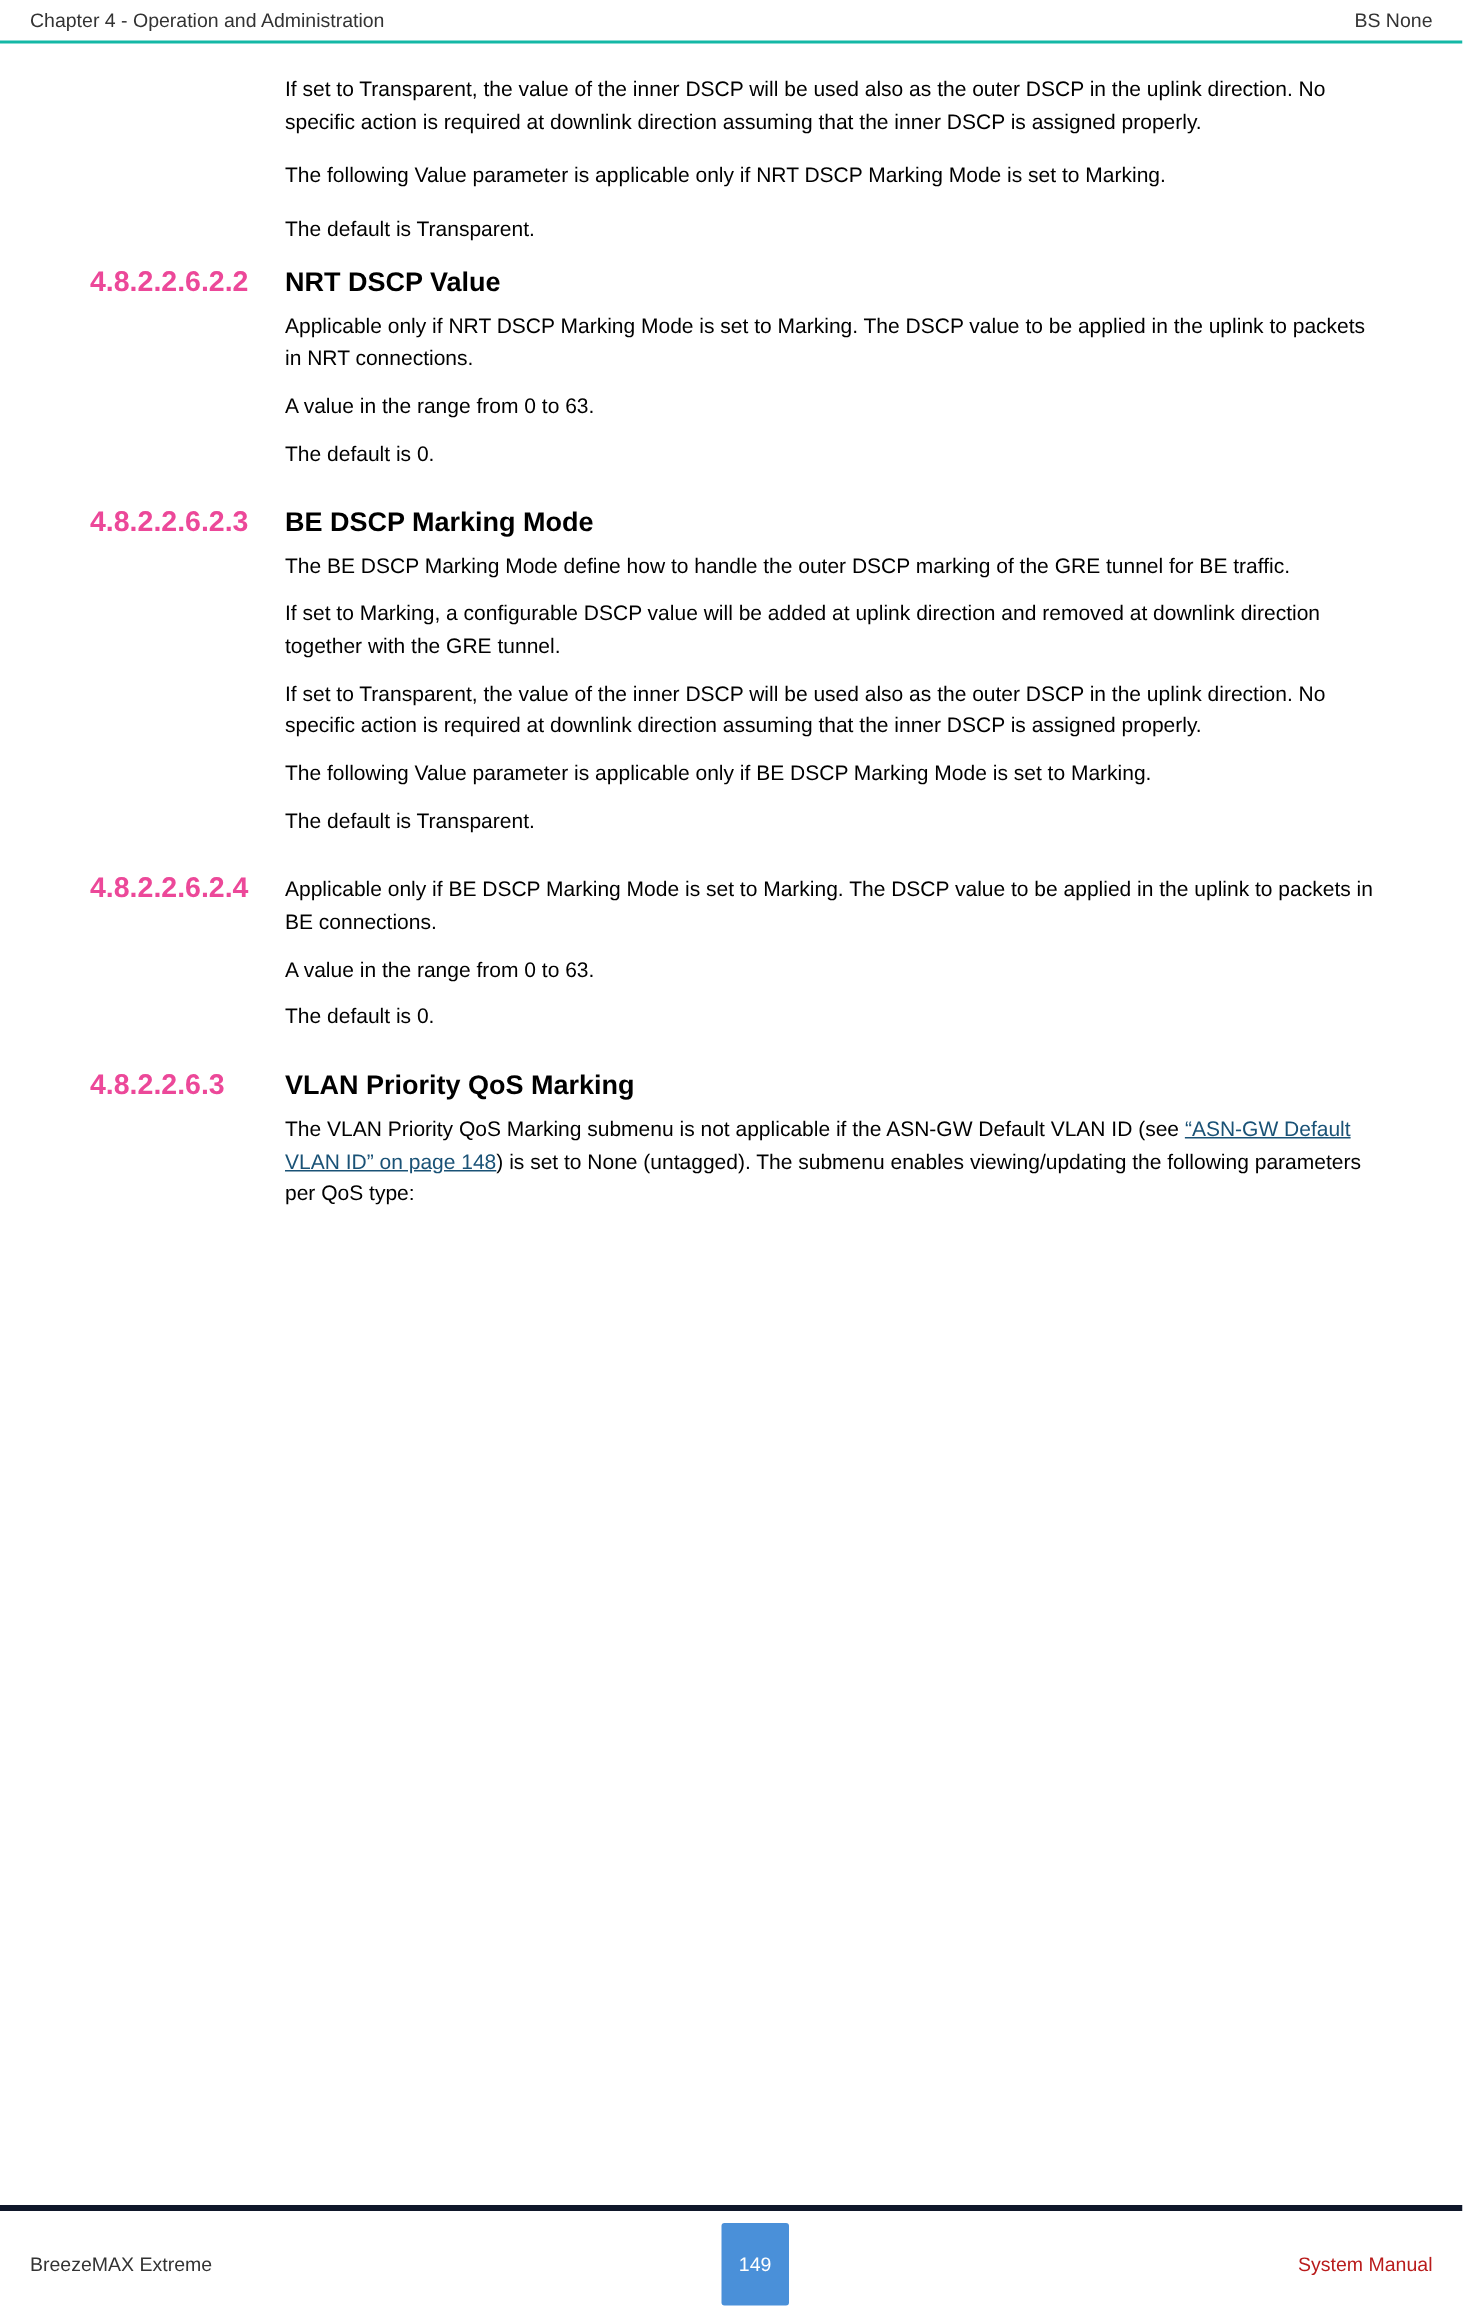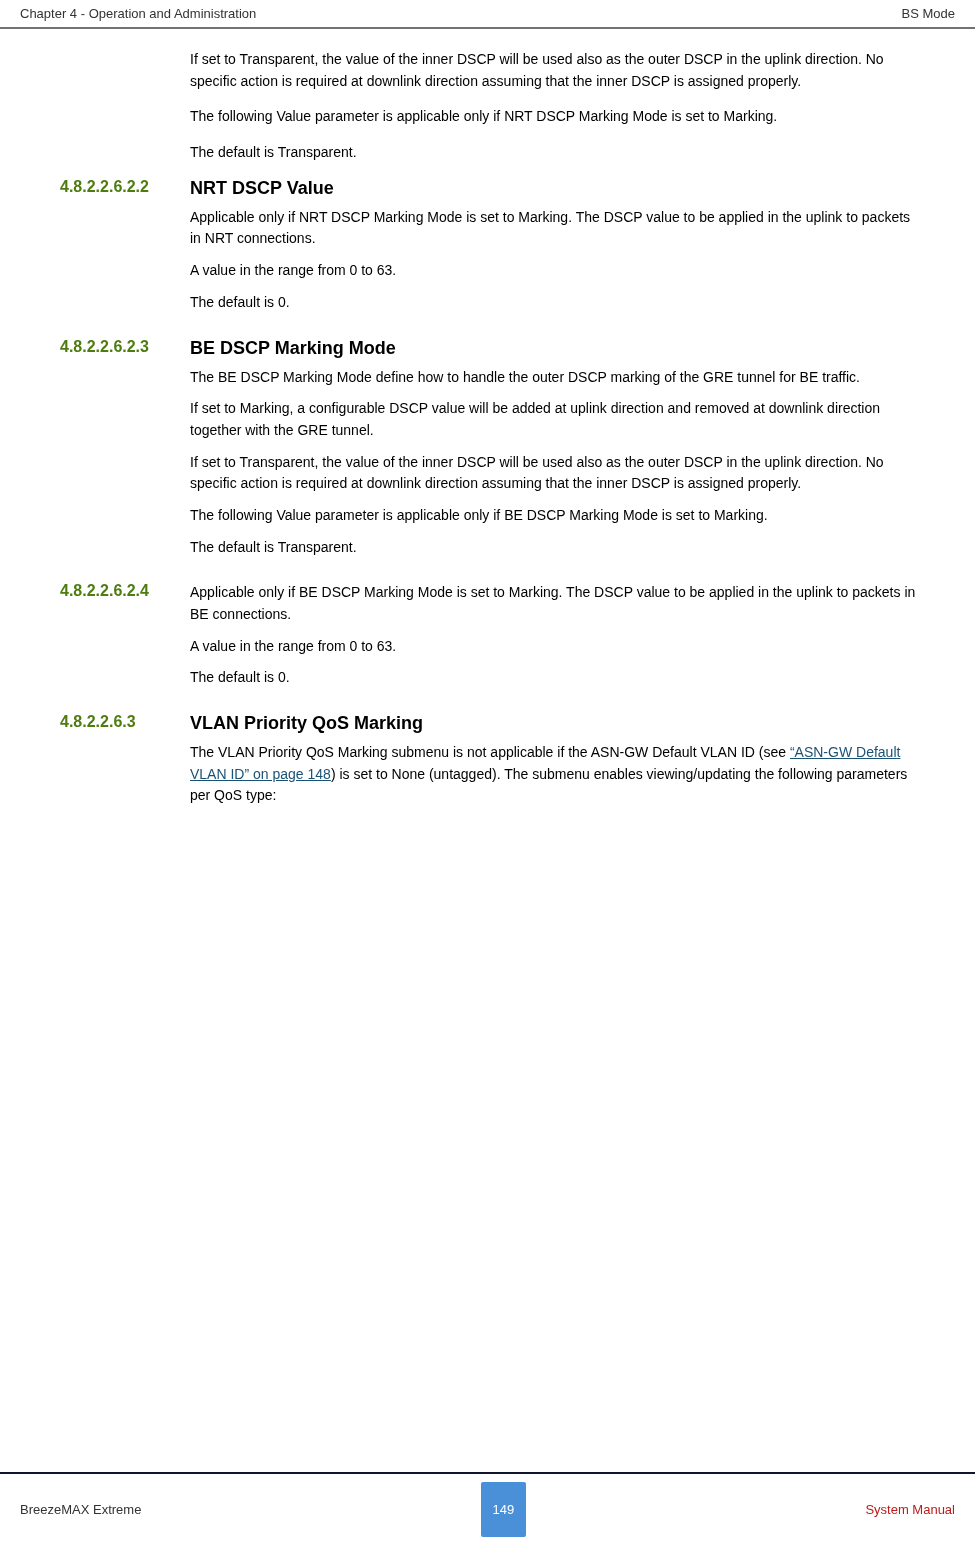--- a/index.html
+++ b/index.html
@@ -23,21 +23,21 @@
       min-height: 1545px;
       padding: 0;
       position: relative;
     }
 
     
     .header {
       display: flex;
       justify-content: space-between;
       align-items: center;
-      border-bottom: 2px solid #737373;
+      border-bottom: 2px solid #14b8a6;
       padding: 6px 20px 6px 20px;
       margin-bottom: 0;
     }
 
     .header-left {
       font-size: 13px;
       color: #333;
       font-weight: normal;
     }
 
@@ -54,22 +54,22 @@
 
     
     .section-entry {
       display: flex;
       margin-bottom: 14px;
     }
 
     .section-number {
       min-width: 130px;
       font-weight: bold;
-      font-size: 16px;
-      color: #4d7c0f;
+      font-size: 19px;
+      color: #ec4899;
       padding-top: 0;
       flex-shrink: 0;
     }
 
     .section-content {
       flex: 1;
     }
 
     .section-heading {
       font-weight: bold;
@@ -96,21 +96,21 @@
       color: #1a5276;
       text-decoration: underline;
     }
 
     
     .footer {
       position: absolute;
       bottom: 0;
       left: 0;
       right: 0;
-      border-top: 2px solid #0f172a;
+      border-top: 4px solid #0f172a;
       display: flex;
       justify-content: space-between;
       align-items: center;
       padding: 8px 20px;
     }
 
     .footer-left {
       font-size: 13px;
       color: #333;
     }
@@ -129,21 +129,21 @@
       color: #b91c1c;
     }
   </style>
 </head>
 <body>
 
 <div class="page-container">
 
   <div class="header">
     <span class="header-left">Chapter 4 - Operation and Administration</span>
-    <span class="header-right">BS Mode</span>
+    <span class="header-right">BS None</span>
   </div>
 
   <div class="content">
 
     <div class="top-paragraph">
       <p class="body-text">If set to Transparent, the value of the inner DSCP will be used also as the outer DSCP in the uplink direction. No specific action is required at downlink direction assuming that the inner DSCP is assigned properly.</p>
     </div>
     <div class="top-paragraph">
       <p class="body-text">The following Value parameter is applicable only if NRT DSCP Marking Mode is set to Marking.</p>
     </div>

